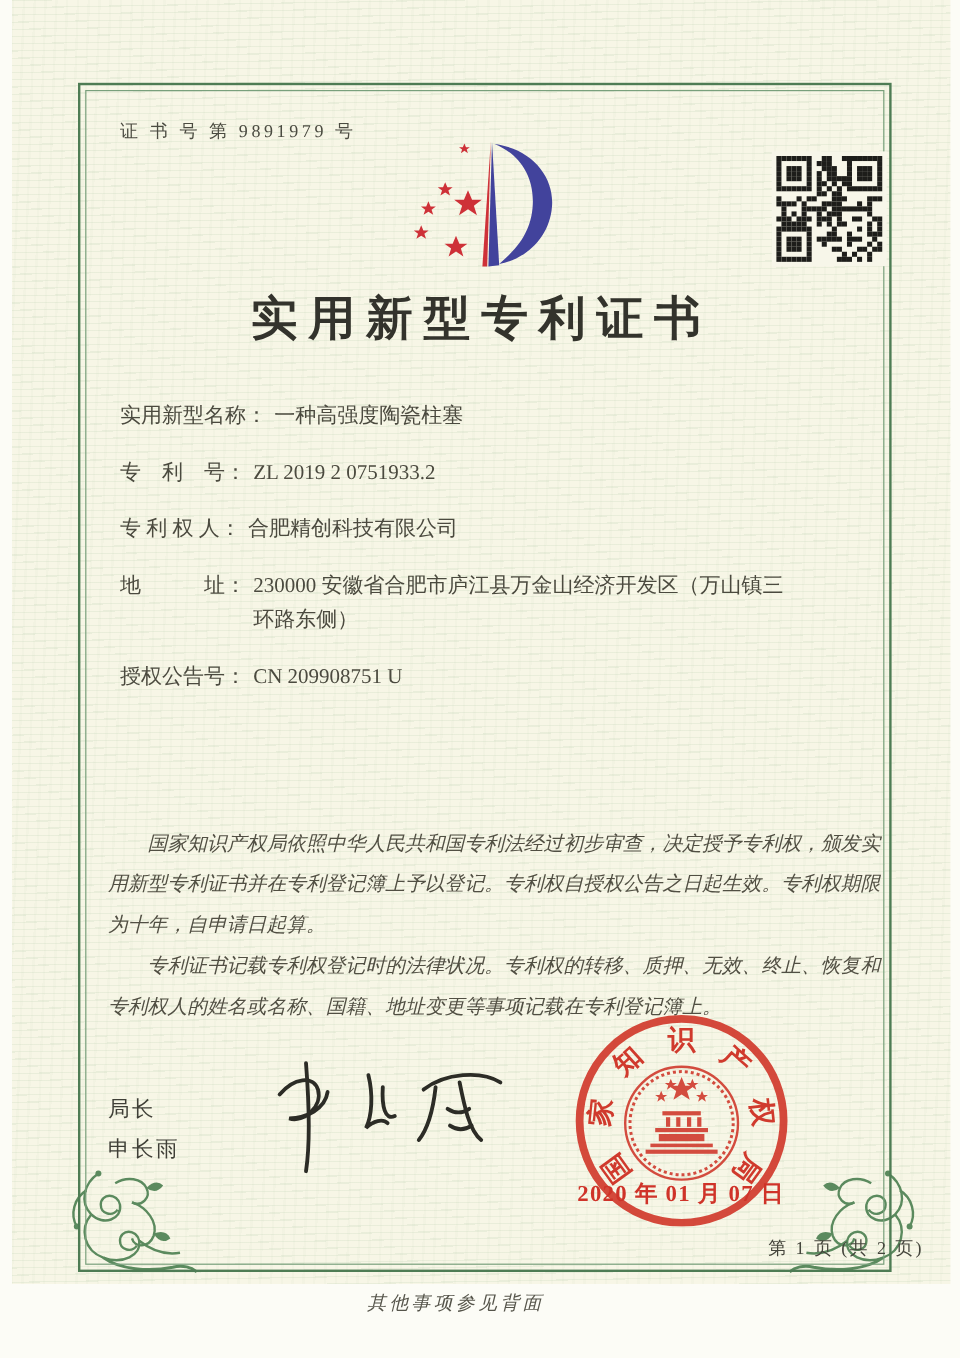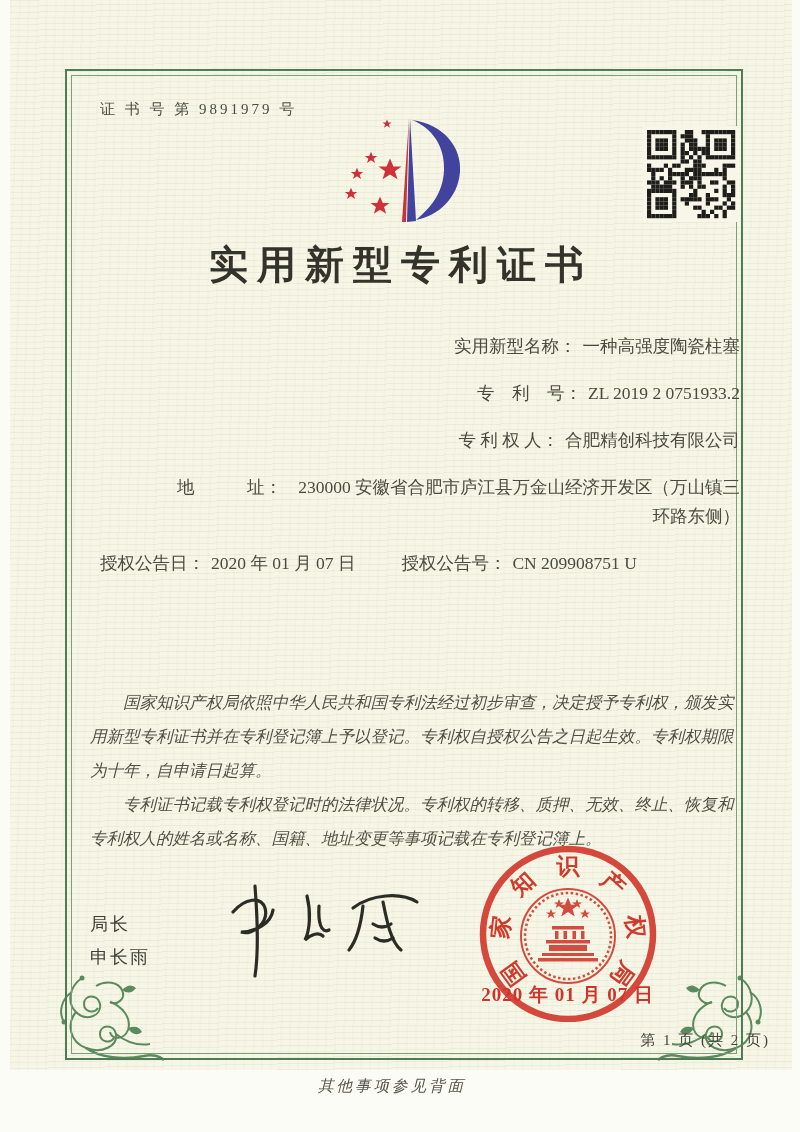--- a/index.html
+++ b/index.html
@@ -31,21 +31,21 @@
     font-size:15px;letter-spacing:3px;color:#4b4b41;
   }
   .logo{position:absolute;left:330px;top:110px;}
   .qr{position:absolute;left:633px;top:126px;}
   .doc-title{
     position:absolute;left:0;top:238px;width:782px;text-align:center;
     font-size:39px;font-weight:bold;letter-spacing:9px;color:#33332c;
   }
   .fields{
     position:absolute;left:90px;top:332px;width:640px;
-    font-size:17.5px;color:#4b4a3f;text-align:right;
+    font-size:17.5px;color:#4b4a3f;
   }
   .field-row{margin-bottom:18px;line-height:29px;white-space:nowrap;}
   .field-row .lbl{display:inline-block;vertical-align:top;}
   .field-row .val{display:inline-block;vertical-align:top;margin-left:6px;}
   .field-row.wrap{white-space:normal;}
   .field-row.wrap .val{width:452px;white-space:normal;}
   .dual{display:flex;gap:46px;}
   .paragraphs{
     position:absolute;left:80px;top:658px;width:646px;
     font-size:16.5px;line-height:34px;color:#514f43;
@@ -61,21 +61,21 @@
   .seal{position:absolute;left:455px;top:840px;}
   .seal-date{
     position:absolute;left:465px;top:982px;width:185px;text-align:center;
     color:#cf3329;font-size:19px;font-weight:bold;letter-spacing:1px;
   }
   .page-info{
     position:absolute;left:0;top:1031px;width:760px;text-align:right;
     font-size:15px;color:#45453c;letter-spacing:2px;
   }
   .backside-note{
-    position:absolute;left:12px;top:1076px;width:760px;text-align:center;
+    position:absolute;left:0;top:1076px;width:760px;text-align:center;
     font-size:15.5px;color:#55544a;font-style:italic;letter-spacing:3px;
   }
   .flourish{position:absolute;}
   .flourish.bl{left:42px;top:972px;}
   .flourish.br{left:648px;top:972px;transform:scaleX(-1);}
 </style>
 </head>
 <body>
 
 <div class="paper">
@@ -385,23 +385,20 @@
       <span class="lbl">专　利　号：</span><span class="val">ZL 2019 2 0751933.2</span>
     </div>
     <div class="field-row">
       <span class="lbl">专 利 权 人：</span><span class="val">合肥精创科技有限公司</span>
     </div>
     <div class="field-row wrap">
       <span class="lbl">地　　　址：</span><span class="val">230000  安徽省合肥市庐江县万金山经济开发区（万山镇三环路东侧）</span>
     </div>
     <div class="field-row dual">
       <div>
-        <span class="lbl">授权公告日：</span><span class="val">2020 年 01 月 07 日</span>
-      </div>
-      <div>
         <span class="lbl">授权公告号：</span><span class="val">CN 209908751 U</span>
       </div>
     </div>
   </div>
 
   <div class="paragraphs">
     <p>国家知识产权局依照中华人民共和国专利法经过初步审查，决定授予专利权，颁发实用新型专利证书并在专利登记簿上予以登记。专利权自授权公告之日起生效。专利权期限为十年，自申请日起算。</p>
     <p>专利证书记载专利权登记时的法律状况。专利权的转移、质押、无效、终止、恢复和专利权人的姓名或名称、国籍、地址变更等事项记载在专利登记簿上。</p>
   </div>
 

